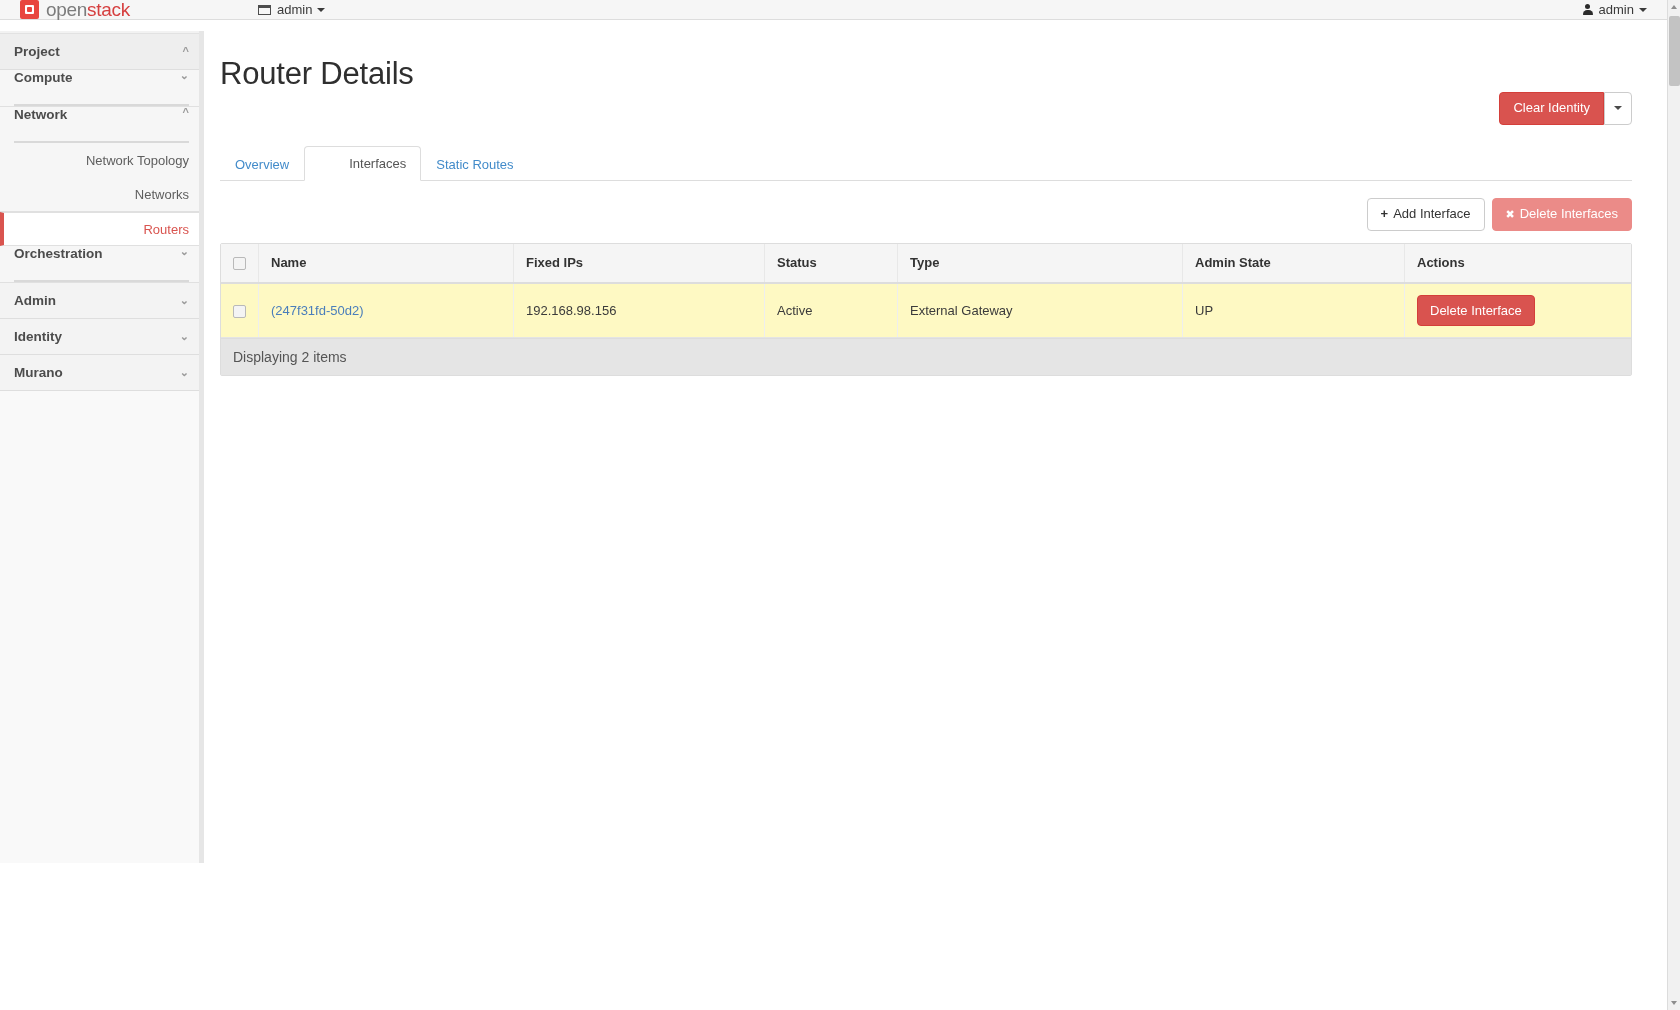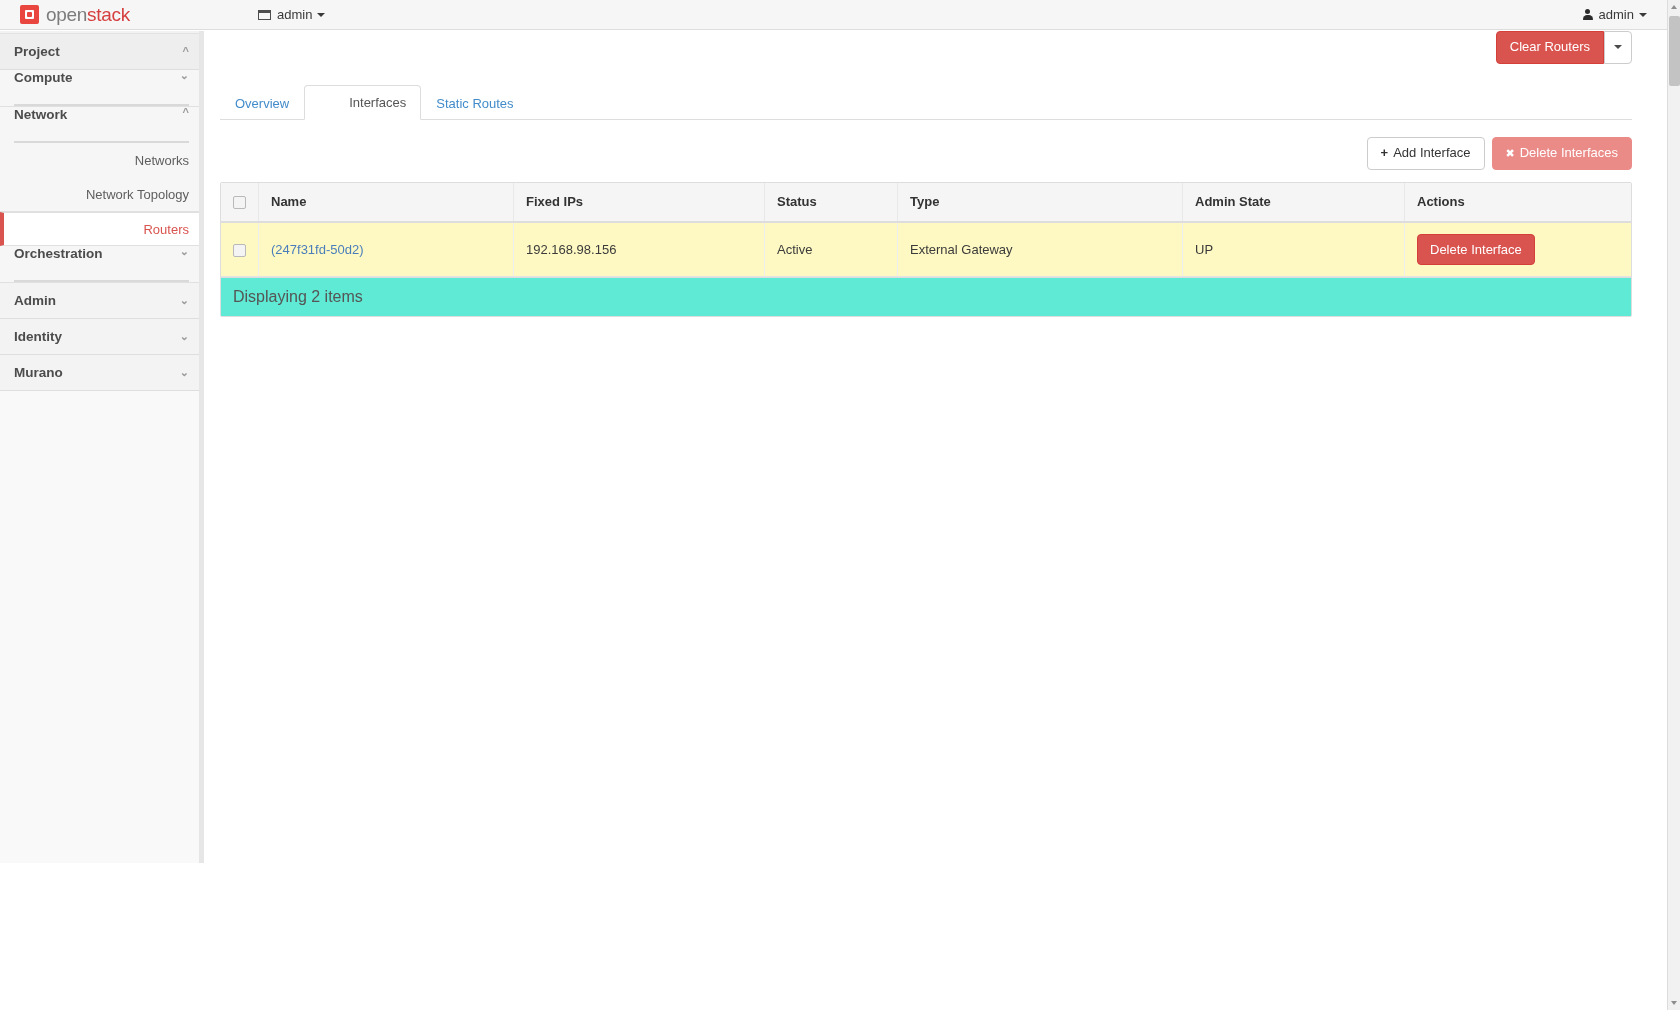--- a/index.html
+++ b/index.html
@@ -11,21 +11,21 @@
     font-family: "Liberation Sans", sans-serif;
     font-size: 13px;
     color: #333333;
     overflow: hidden;
   }
 
   
   .navbar {
     position: absolute;
     top: 0; left: 0;
-    width: 1667px; height: 30px;
+    width: 1667px; height: 20px;
     background: #f6f6f6;
     border-bottom: 1px solid #dddddd;
     display: flex;
     align-items: center;
     z-index: 30;
   }
   .brand {
     display: flex;
     align-items: center;
     margin-left: 20px;
@@ -391,24 +391,24 @@
     background: #d9534f;
     border: 1px solid #d43f3a;
     color: #ffffff;
     border-radius: 4px;
     font-size: 13px;
     padding: 7px 12px;
     cursor: pointer;
     font-family: "Liberation Sans", sans-serif;
   }
   .table-foot {
-    background: #5eead4;
+    background: #e5e5e5;
     border-top: 1px solid #dddddd;
     padding: 10px 12px;
-    font-size: 16px;
+    font-size: 14px;
     color: #555555;
   }
 
   
   .page-scrollbar {
     position: absolute;
     top: 0; right: 0;
     width: 13px; height: 1010px;
     background: #f1f1f1;
     border-left: 1px solid #dcdcdc;
@@ -483,24 +483,24 @@
     <div class="side-rule"></div>
   </div>
 
   <div class="side-sec">
     <div class="side-sec-head">
       <span>Network</span>
       <span class="chev">^</span>
     </div>
     <div class="side-rule"></div>
     <div class="side-link">
+      <span>Network Topology</span>
+    </div>
+    <div class="side-link">
       <span>Networks</span>
-    </div>
-    <div class="side-link">
-      <span>Network Topology</span>
     </div>
   </div>
 
   <div class="side-link active">
     <span>Routers</span>
   </div>
 
   <div class="side-sec">
     <div class="side-sec-head">
       <span>Orchestration</span>
@@ -529,24 +529,25 @@
       <span class="chev">⌄</span>
     </div>
   </div>
 
   <div class="side-filler"></div>
 </div>
 <div class="sidebar-scrollbar"></div>
 
 <div class="content">
 
+  <h1 class="page-title">Router Details</h1>
 
   <div class="action-bar">
     <div class="btn-group-gw">
-      <button class="btn btn-danger">Clear Routers</button>
+      <button class="btn btn-danger">Clear Identity</button>
       <button class="btn-split">
         <span class="caret-white"></span>
       </button>
     </div>
   </div>
 
   <div class="tabs-wrap">
     <div class="tab">Overview</div>
     <div class="tab active">Interfaces</div>
     <div class="tab">Static Routes</div>

